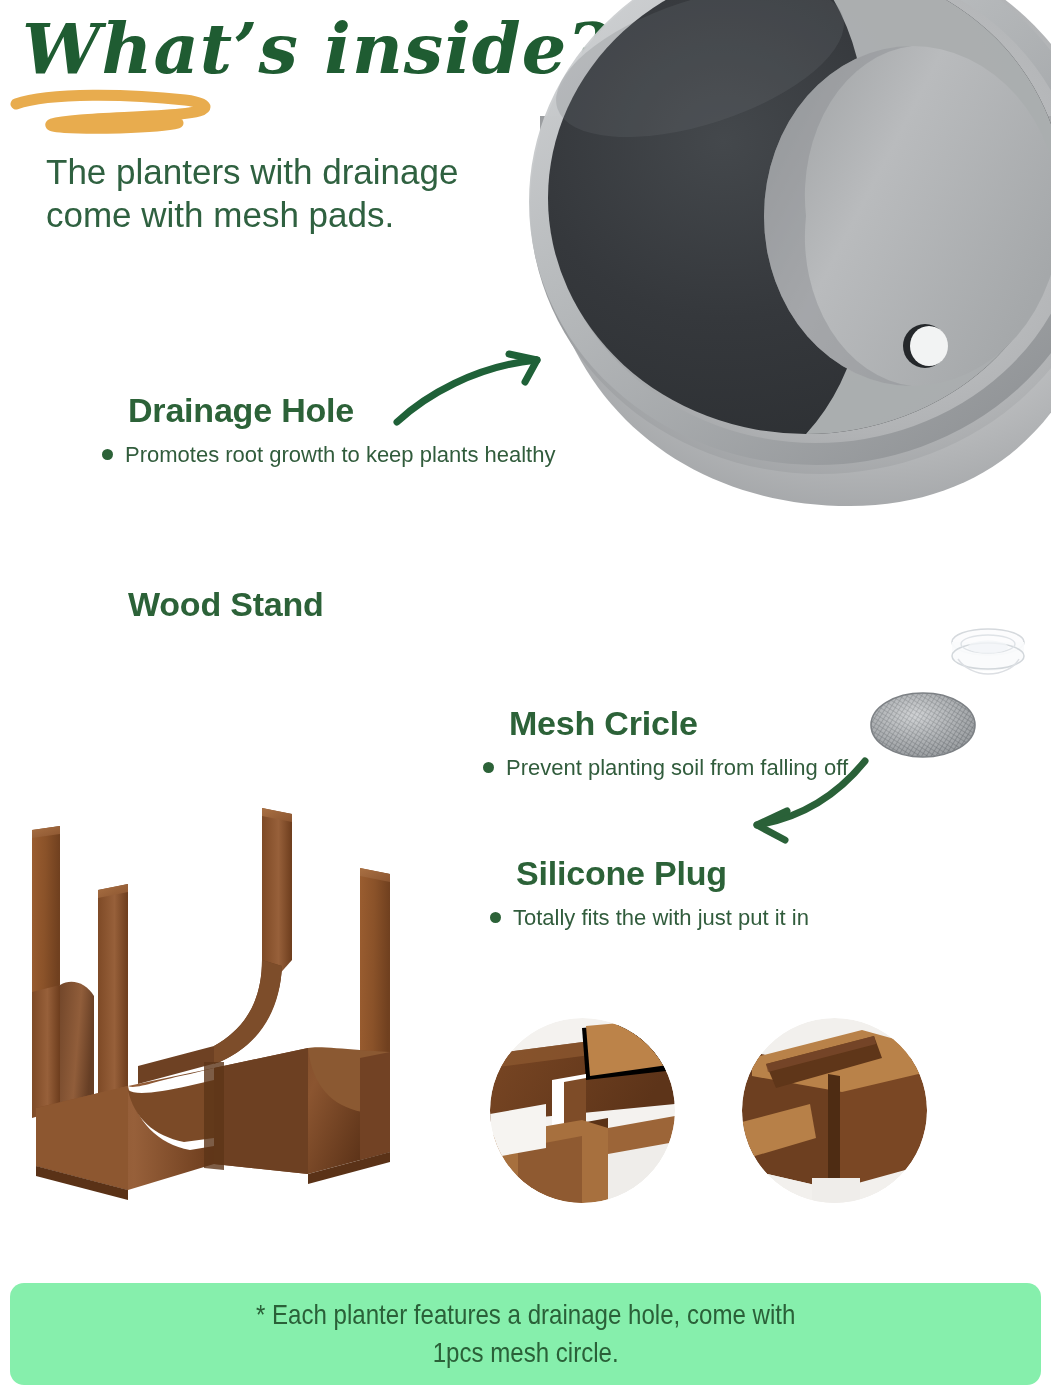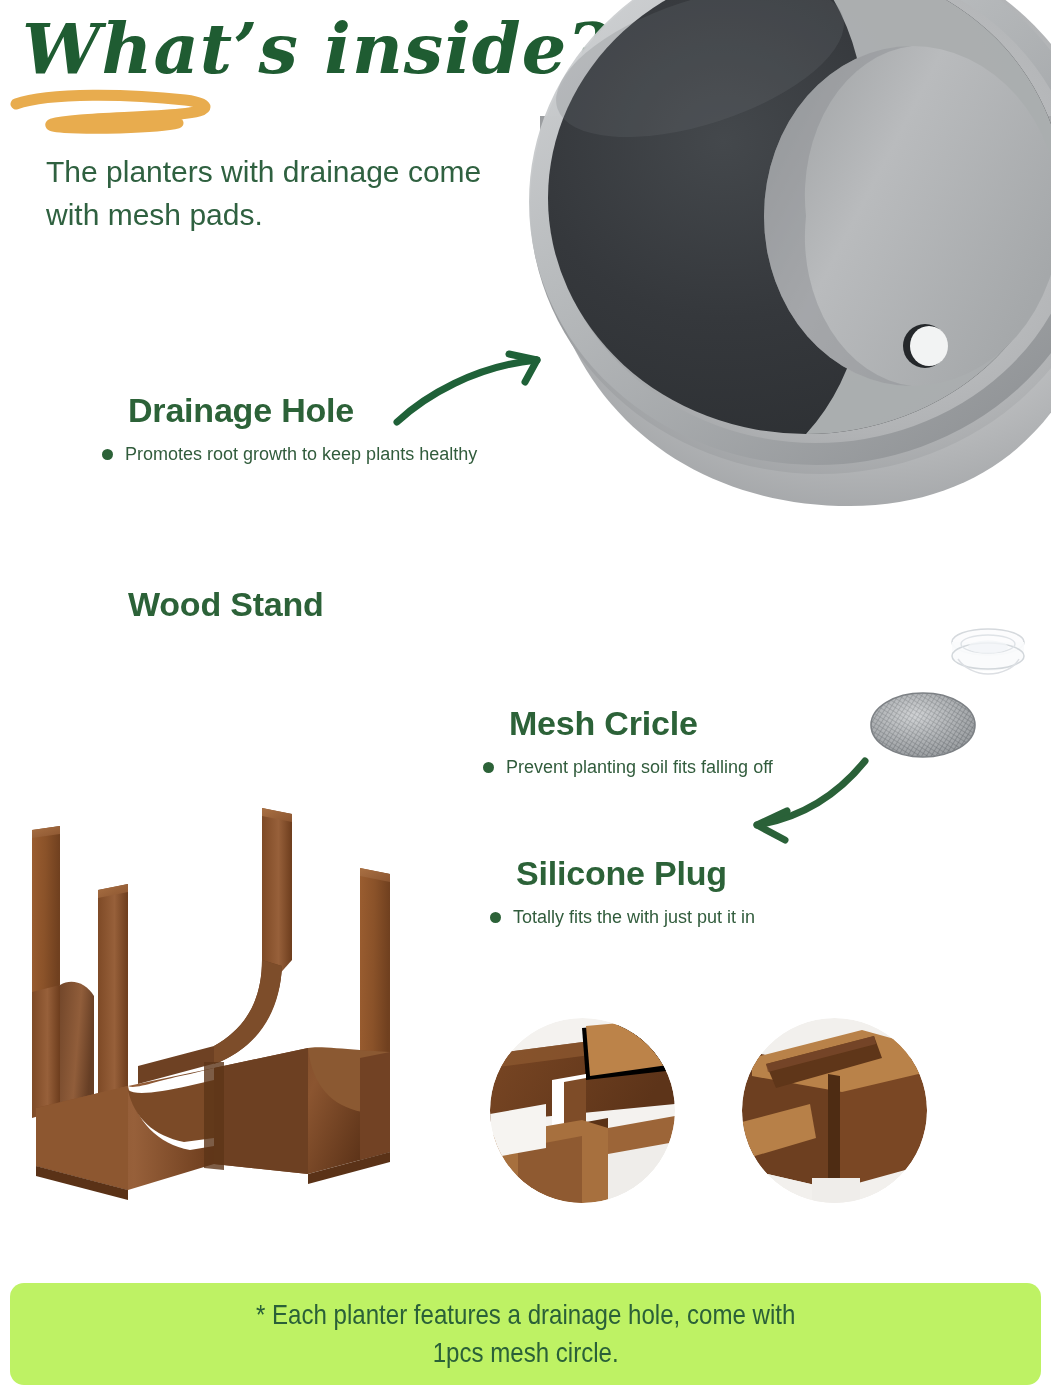--- a/index.html
+++ b/index.html
@@ -21,35 +21,35 @@
     font-size:70px;
     line-height:86px;
     color:#1f5c32;
     letter-spacing:1px;
     white-space:nowrap;
   }
   .swoosh { position:absolute; left:10px; top:88px; width:220px; height:46px; }
 
   .subtitle {
     position:absolute; left:46px; top:150px; width:470px;
-    font-size:30px; line-height:43px;
+    font-size:35px; line-height:43px;
     color:#2f6140; font-weight:400;
   }
 
   
   .feature { position:absolute; }
   .feature h3 {
     font-size:34px; font-weight:700; color:#2c6238;
     letter-spacing:-0.2px; line-height:36px;
     white-space:nowrap;
   }
   .feature ul { list-style:none; margin-top:12px; }
   .feature li {
     position:relative; padding-left:29px;
-    font-size:18px; line-height:29px; color:#315c3c;
+    font-size:22px; line-height:29px; color:#315c3c;
   }
   .feature li::before {
     content:""; position:absolute; left:6px; top:9px;
     width:11px; height:11px; border-radius:50%;
     background:#2c6238;
   }
 
   #f-drainage { left:128px; top:392px; }
   #f-wood     { left:128px; top:586px; }
   #f-mesh     { left:509px; top:705px; }
@@ -74,21 +74,21 @@
 
   
   .detail-circle { position:absolute; border-radius:50%; overflow:hidden; }
   #detail-1 { left:490px; top:1018px; width:185px; height:185px; }
   #detail-2 { left:742px; top:1018px; width:185px; height:185px; }
 
   
   #footer {
     position:absolute; left:10px; top:1283px;
     width:1031px; height:102px;
-    background:#bef264;
+    background:#86efac;
     border-radius:14px;
     display:flex; align-items:center; justify-content:center;
   }
   #footer p {
     font-family:"Liberation Sans Narrow","Liberation Sans", sans-serif;
     font-size:28px; line-height:38px;
     color:#2a6038; text-align:center;
     transform:scaleX(0.86); transform-origin:center;
     white-space:pre-line;
   }
@@ -335,21 +335,21 @@
     </ul>
   </div>
 
   <div class="feature" id="f-wood">
     <h3>Wood Stand</h3>
   </div>
 
   <div class="feature" id="f-mesh">
     <h3>Mesh Cricle</h3>
     <ul>
-      <li>Prevent planting soil fits falling off</li>
+      <li>Prevent planting soil from falling off</li>
     </ul>
   </div>
 
   <div class="feature" id="f-plug">
     <h3>Silicone Plug</h3>
     <ul>
       <li>Totally fits the with just put it in</li>
     </ul>
   </div>
 

